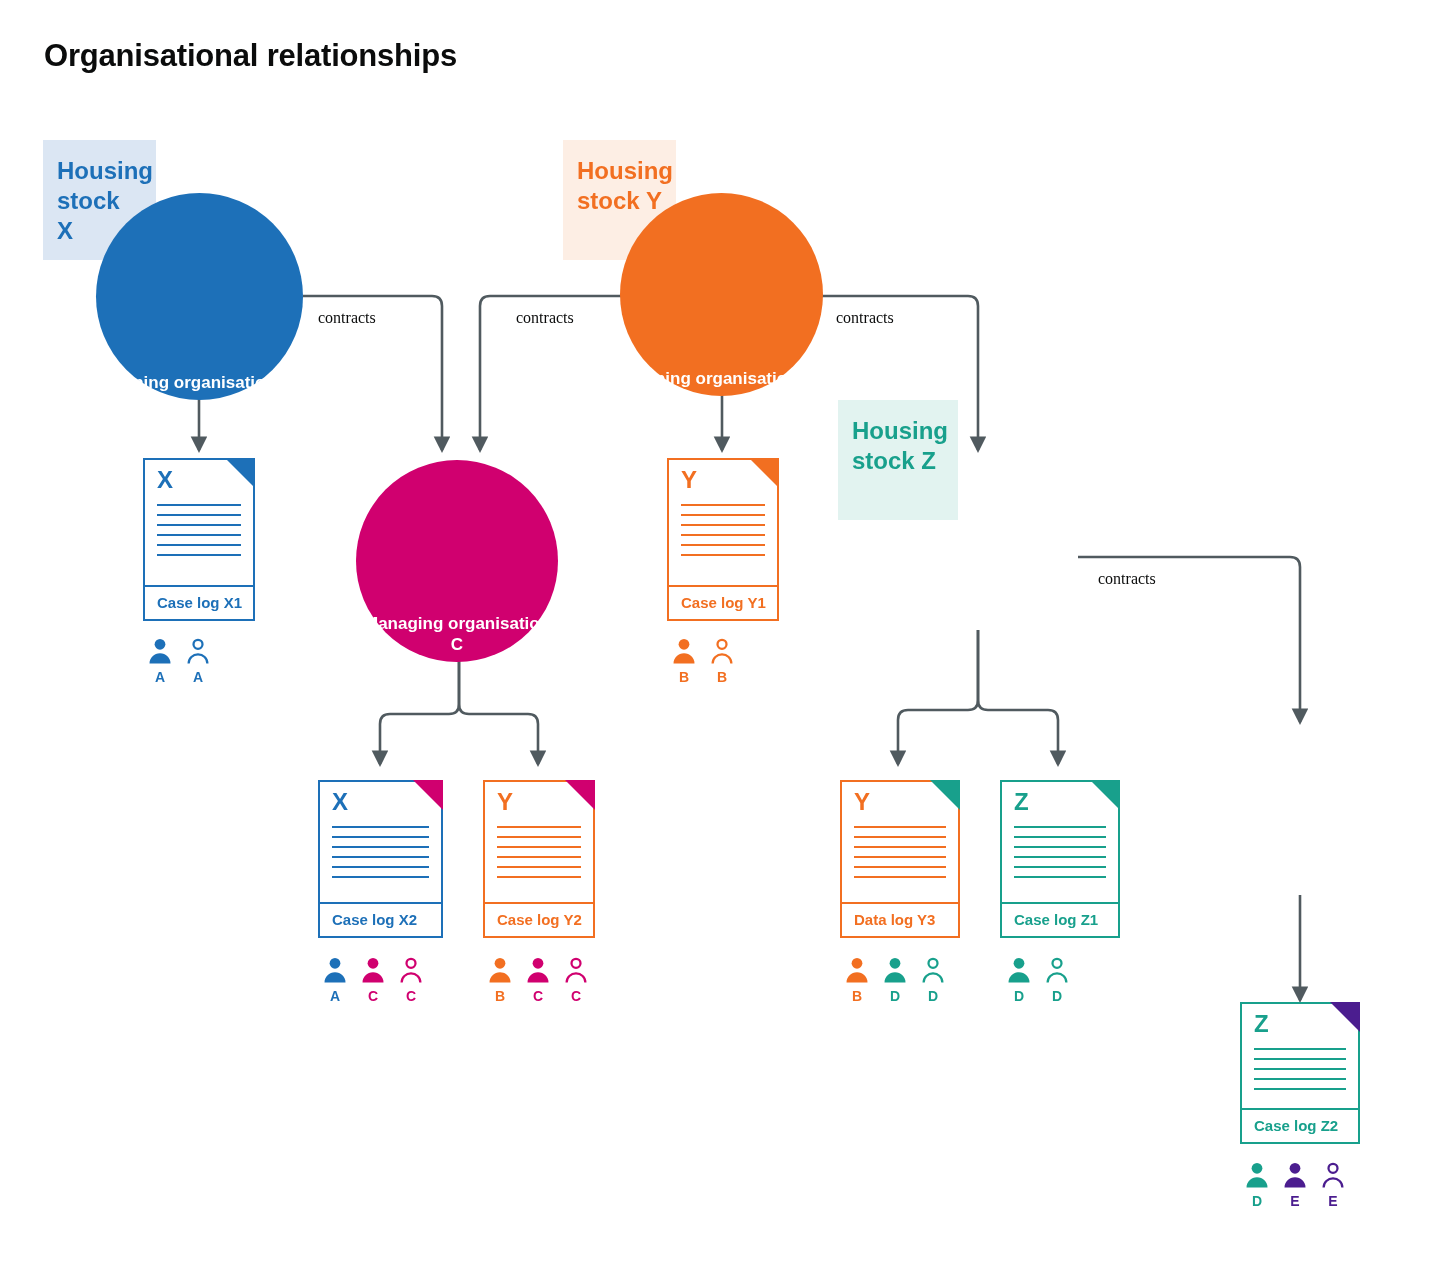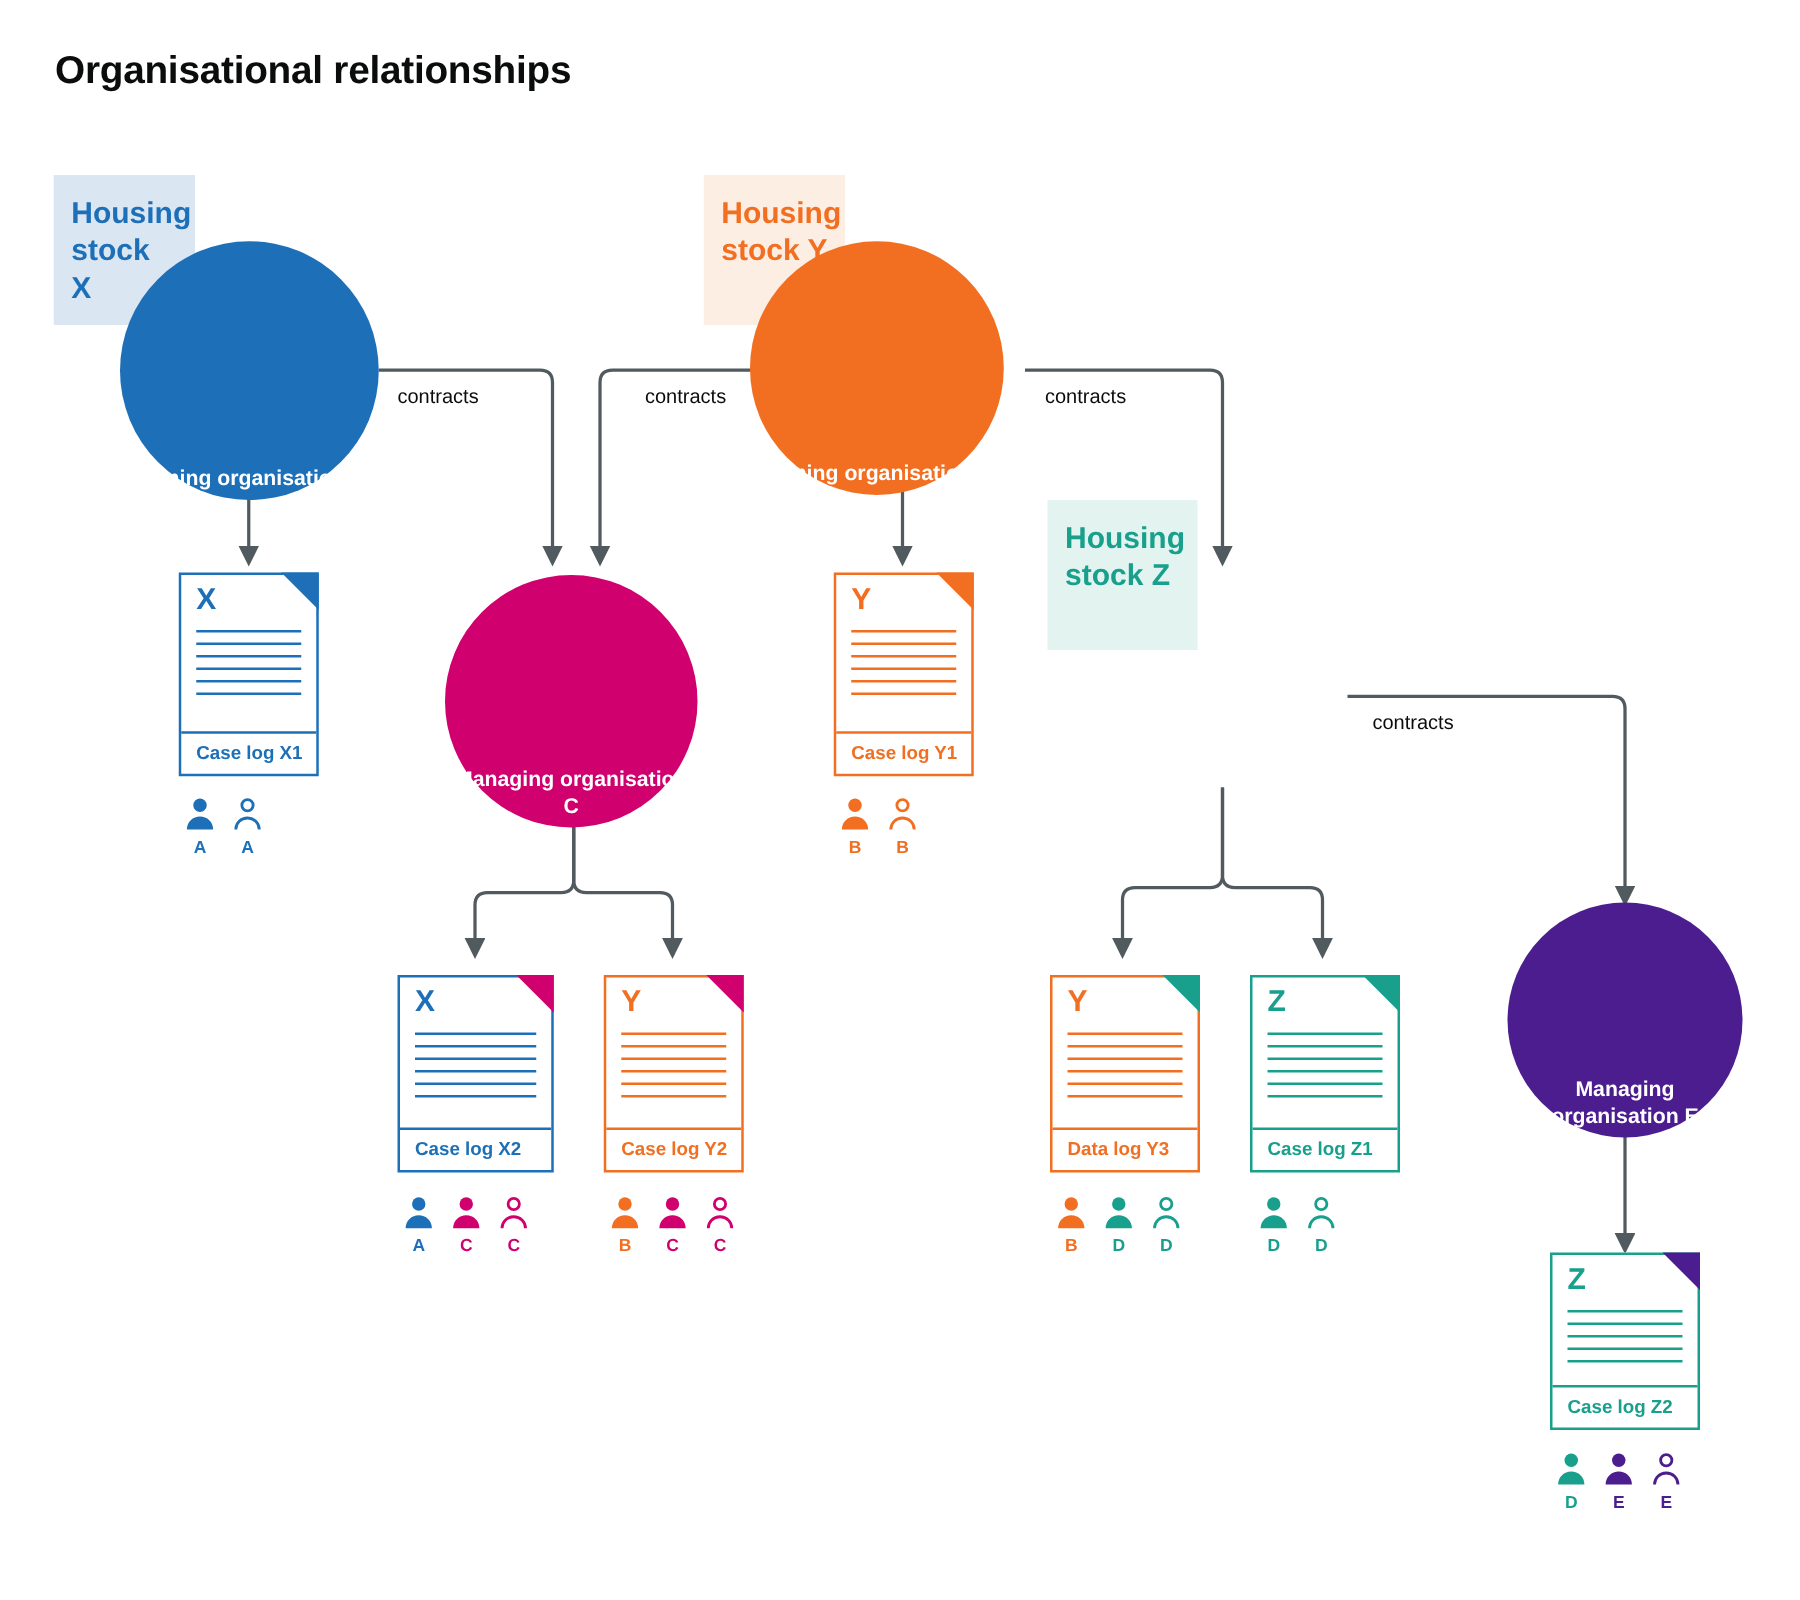--- a/index.html
+++ b/index.html
@@ -151,20 +151,21 @@
   .legend .row span.txt {
     font-size: 19px;
   }
 
   
   .edge-label {
     position: absolute;
     font-size: 16px;
     color: #0b0c0c;
     white-space: nowrap;
+    font-family: Liberation Serif, serif;
   }
 </style>
 </head>
 <body>
 
 <div id="diagram-root">
 
   <div class="title">Organisational relationships</div>
 
   <svg id="wires" viewBox="0 0 1440 1280">
@@ -214,32 +215,29 @@
 
   <div class="stock-tag" style="left:838px; top:400px; width:120px; height:120px; background:#e2f3f0; color:#18a08c;">
     <span>Housing</span><br>
     <span>stock Z</span>
   </div>
 
   <div class="circle" style="left:96px; top:193px; width:207px; height:207px; background:#1d70b8;">
     <span>Owning organisation A</span>
   </div>
 
-  <div class="circle" style="left:600px; top:193px; width:203px; height:203px; background:#f26f21;">
+  <div class="circle" style="left:620px; top:193px; width:203px; height:203px; background:#f26f21;">
     <span>Owning organisation B</span>
   </div>
 
   <div class="circle" style="left:356px; top:460px; width:202px; height:202px; background:#d0006f;">
     <span>Managing organisation C</span>
   </div>
 
 
-  <div class="circle" style="left:1206px; top:722px; width:188px; height:188px; background:#4b1d8f;">
-    <span>Managing organisation E</span>
-  </div>
 
   <div class="doc" style="left:143px; top:458px; width:112px; height:163px; border-color:#1d70b8;">
     <div class="corner" style="border-left:30px solid transparent; border-top:30px solid #1d70b8;"></div>
     <div class="letter" style="color:#1d70b8;">X</div>
     <div class="lines">
       <i style="background:#1d70b8"></i>
         <i style="background:#1d70b8"></i>
         <i style="background:#1d70b8"></i>
       <i style="background:#1d70b8"></i>
         <i style="background:#1d70b8"></i>

